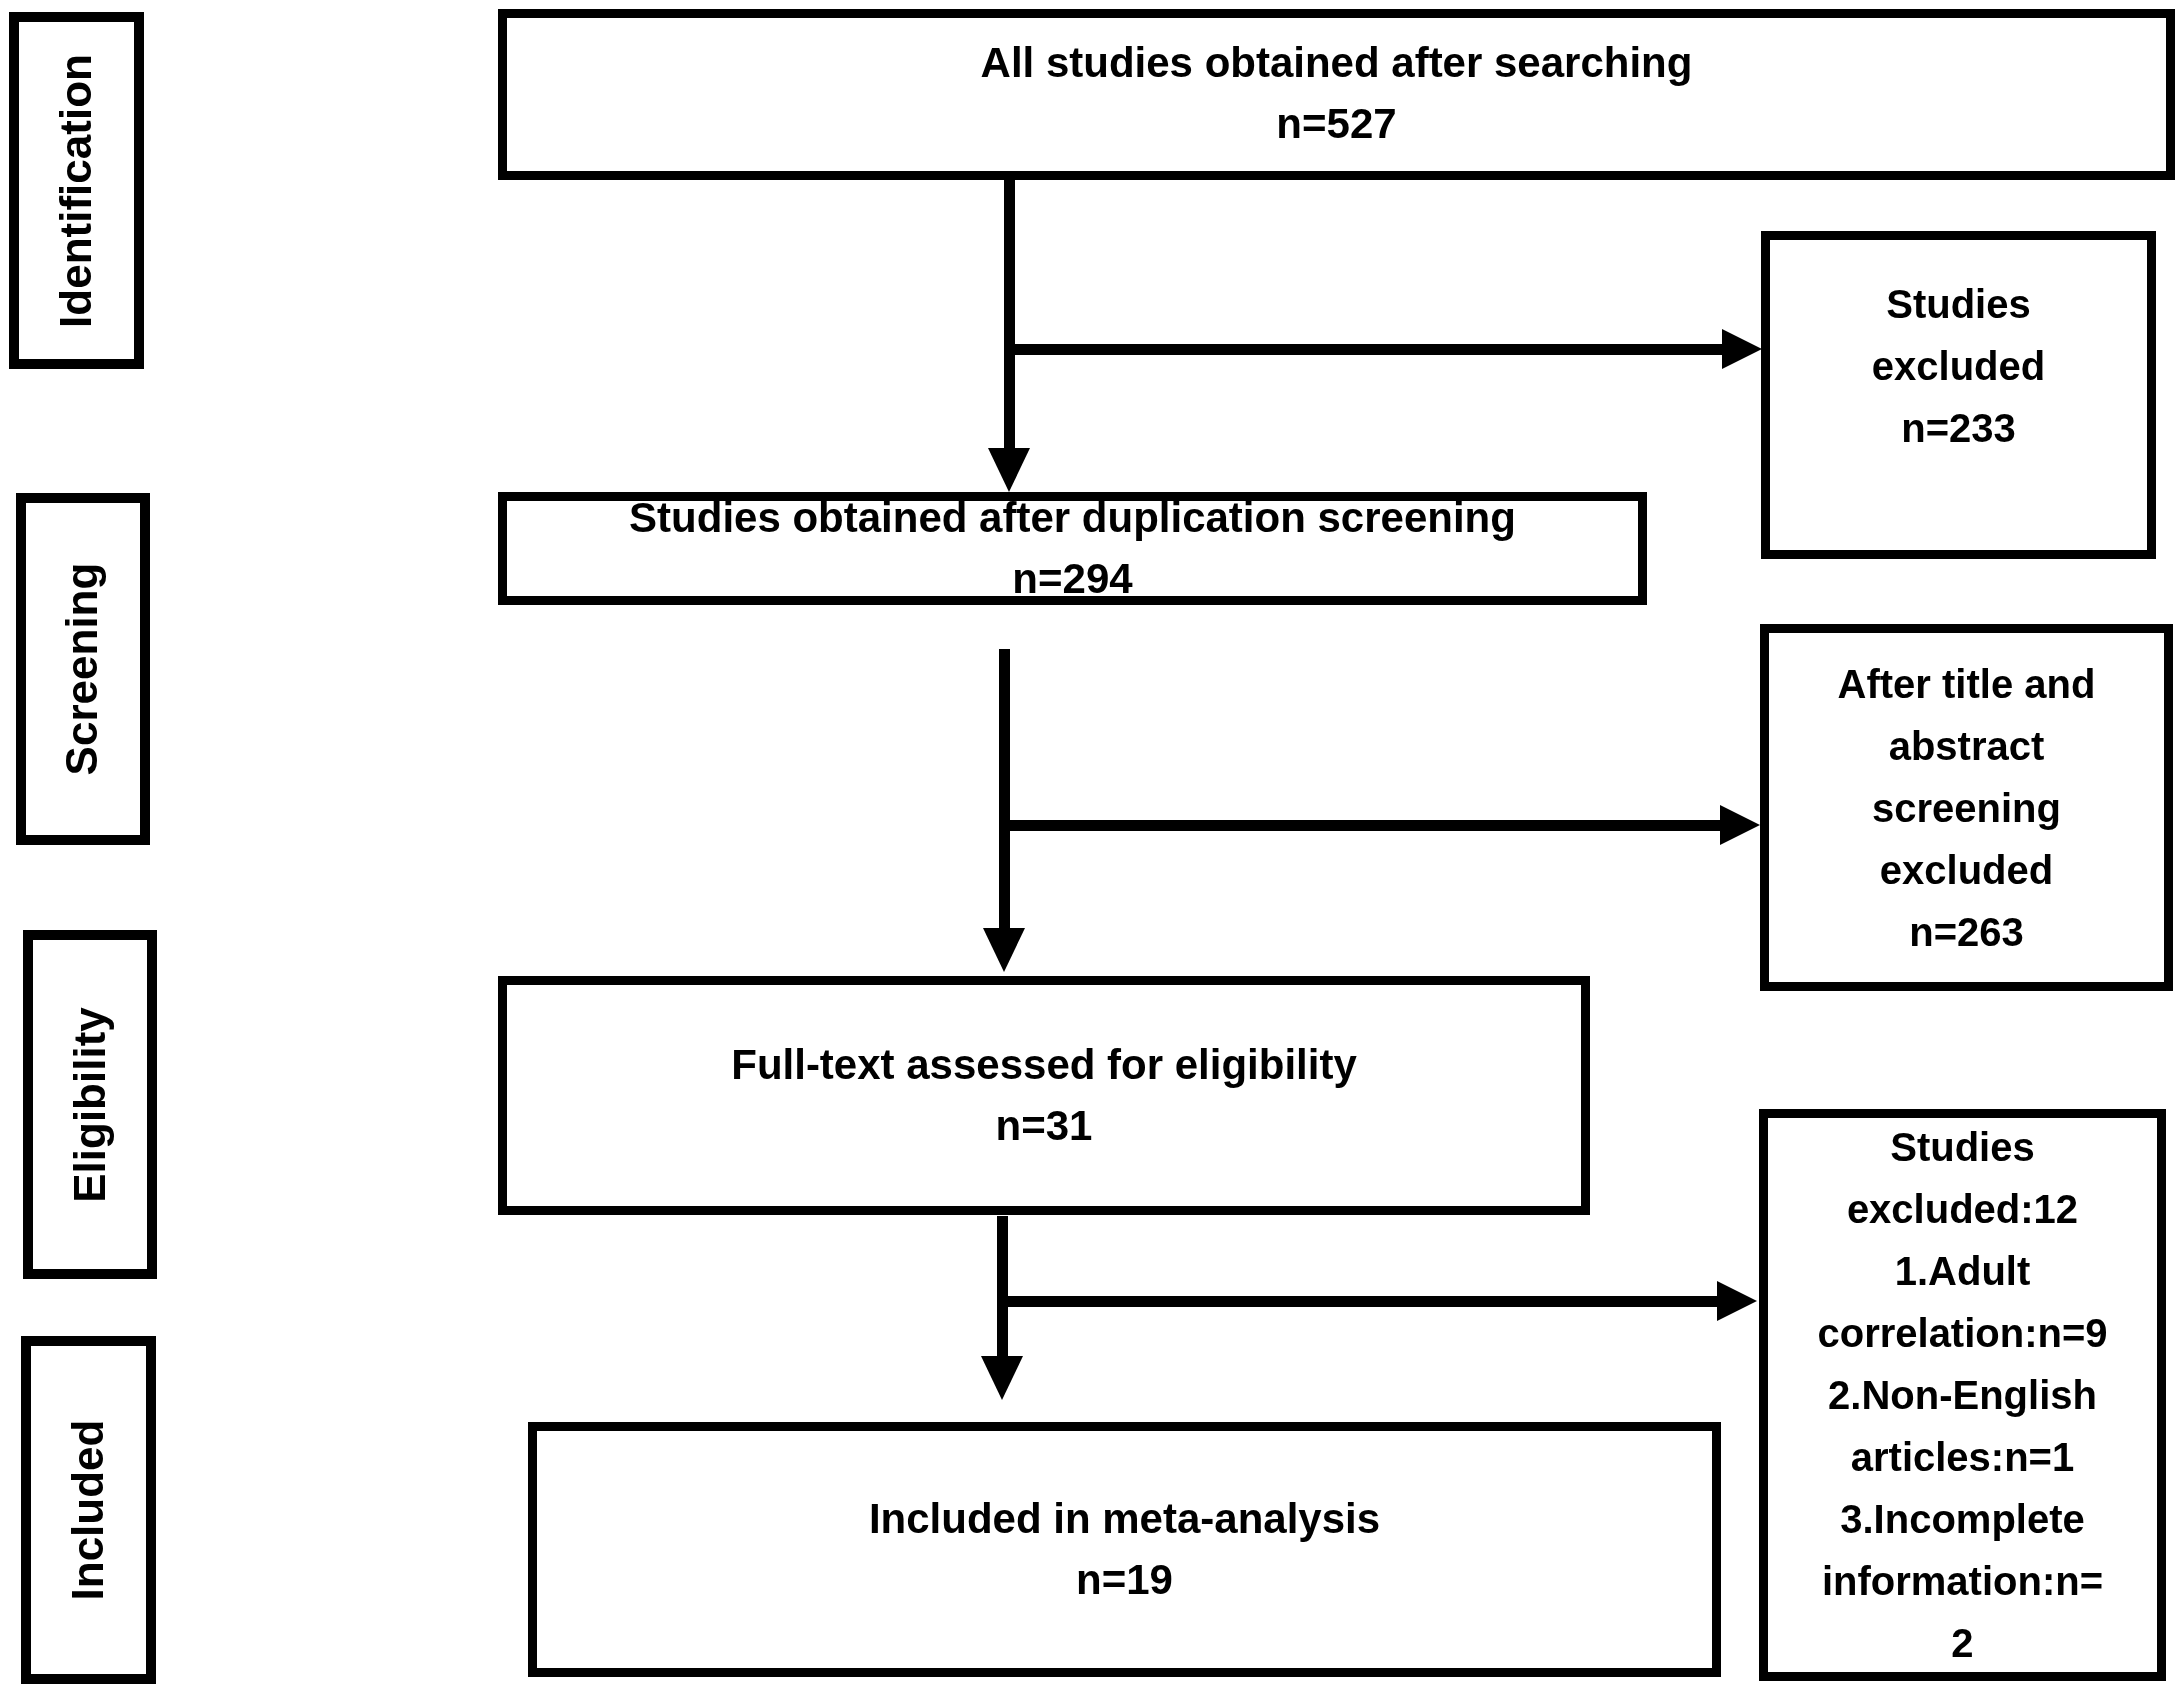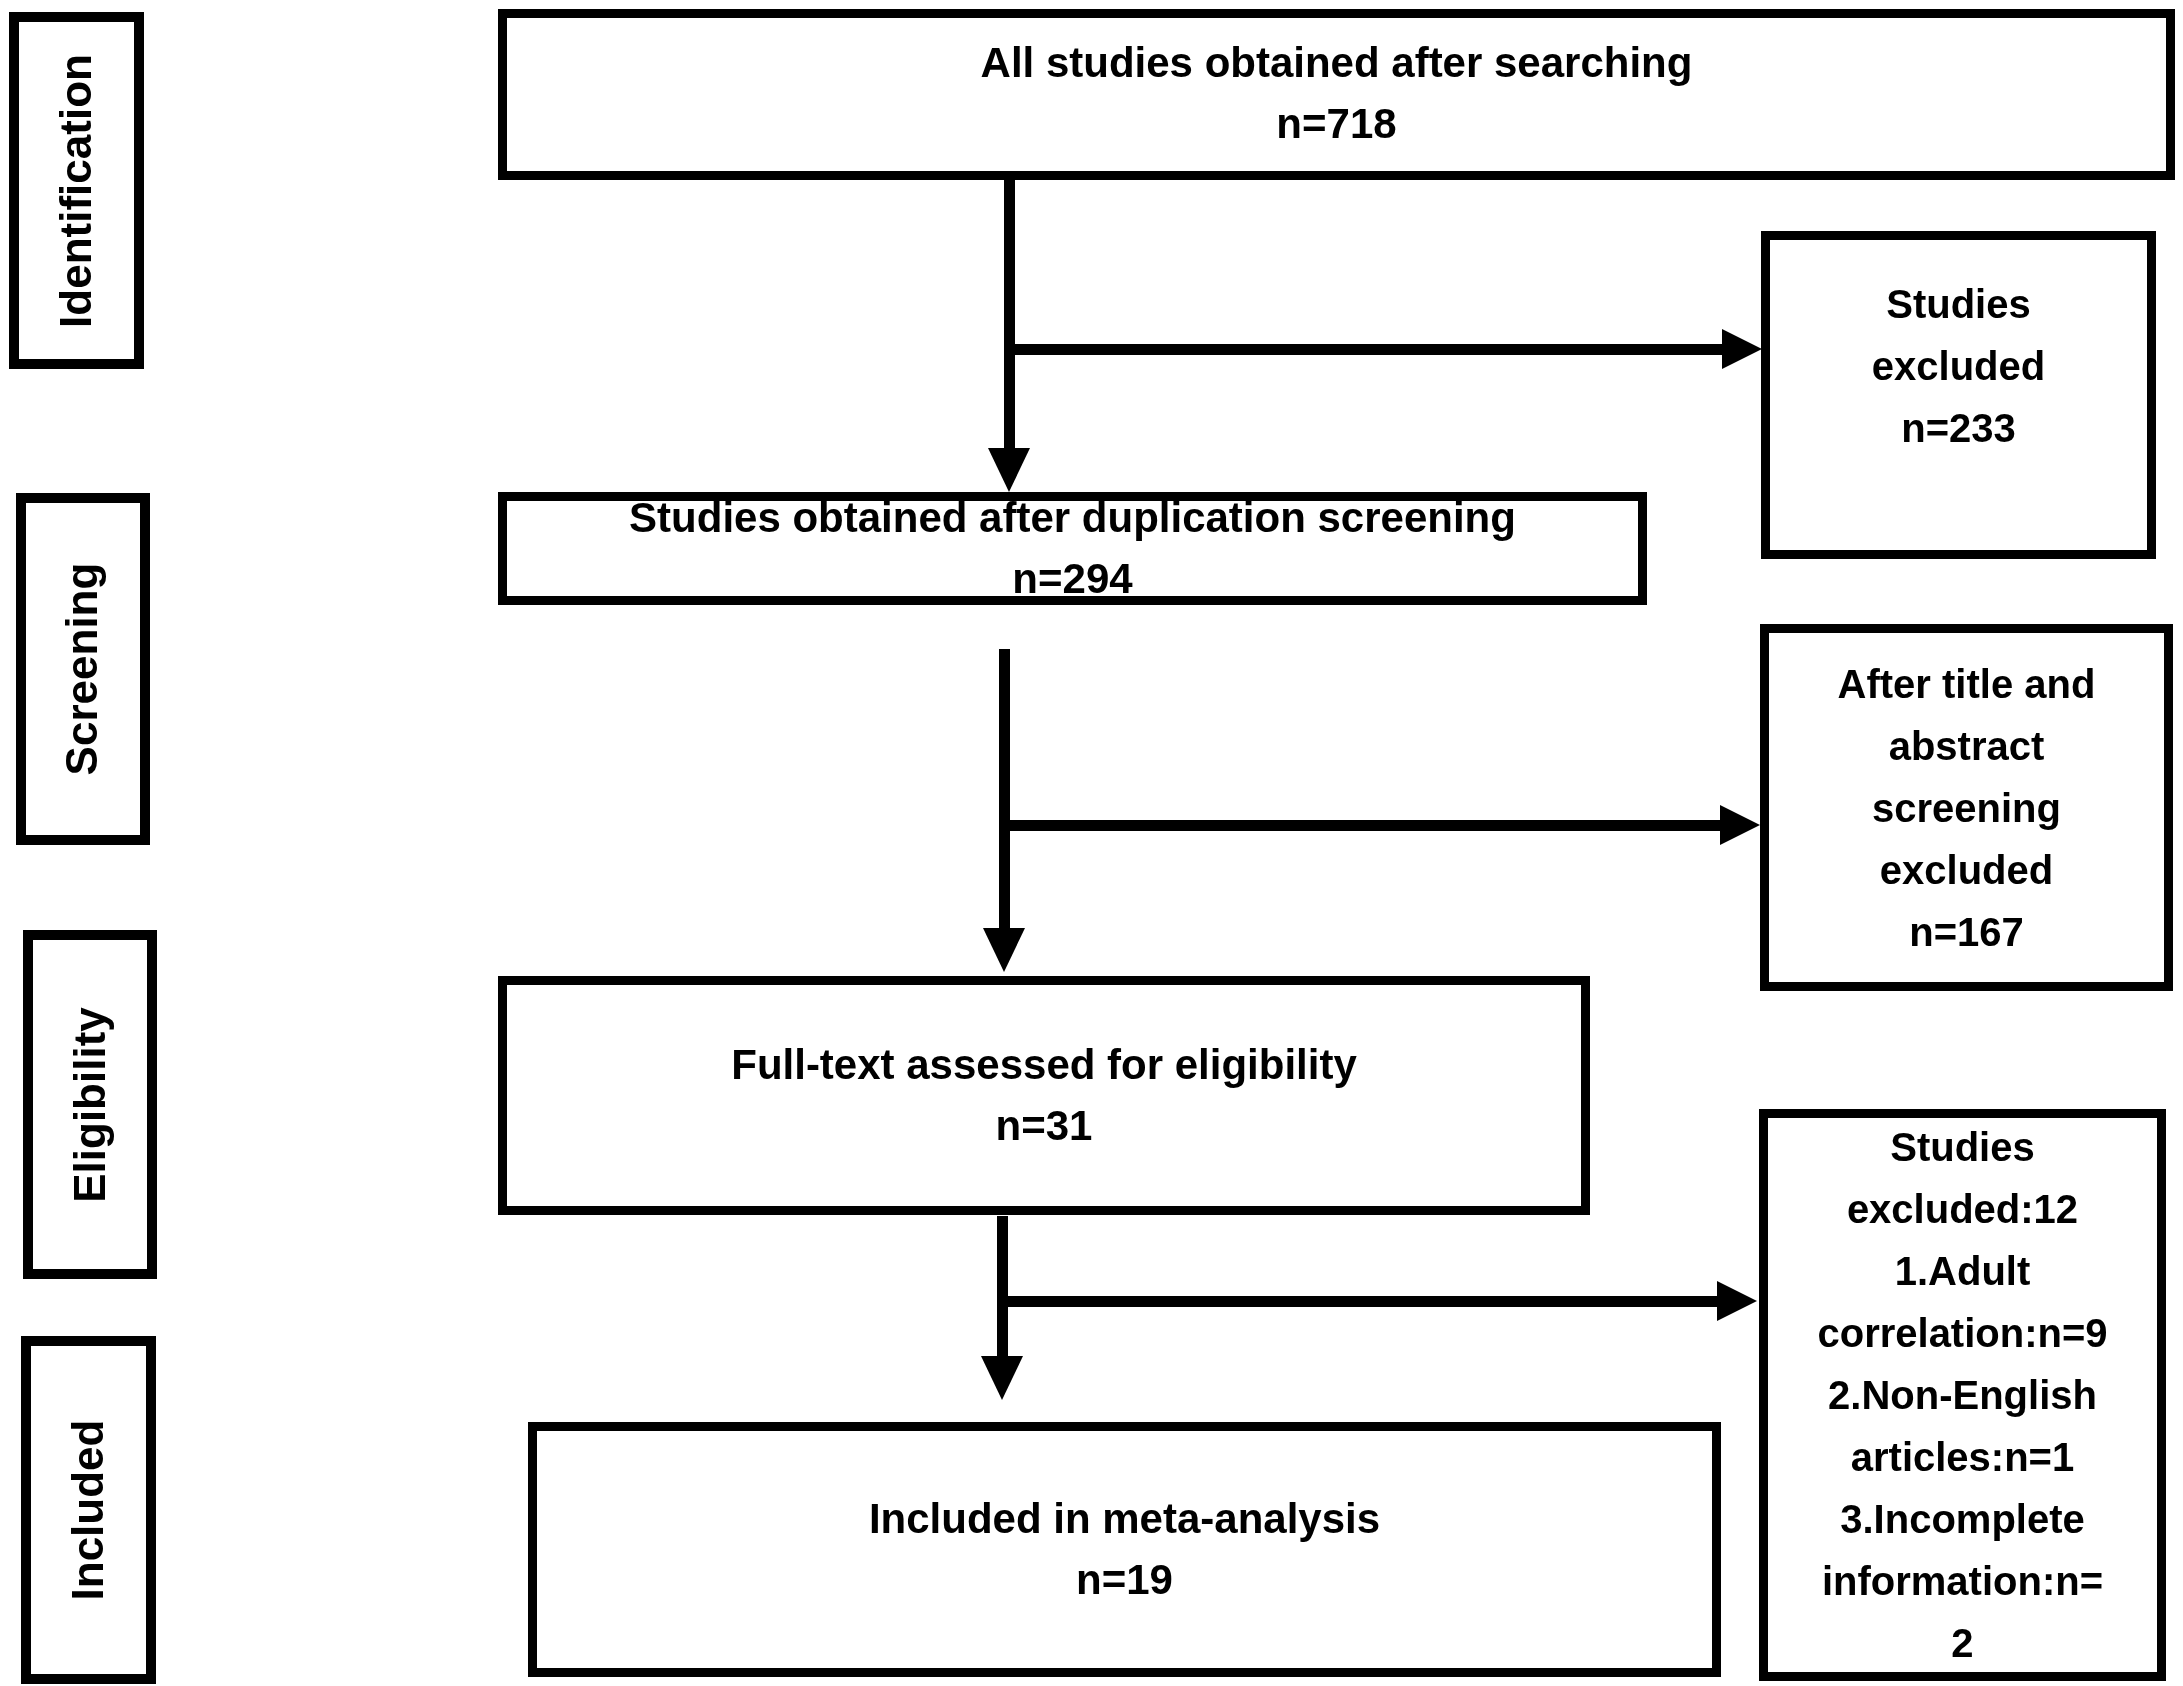--- a/index.html
+++ b/index.html
@@ -102,21 +102,21 @@
   <div class="stage-box" style="left:23px; top:930px; width:114px; height:329px;">
     <span class="stage-label">Eligibility</span>
   </div>
 
   <div class="stage-box" style="left:21px; top:1336px; width:115px; height:328px;">
     <span class="stage-label">Included</span>
   </div>
 
   <div class="flow-box" style="left:498px; top:8.7px; width:1677px; height:171px;">
     <span class="box-text">All studies obtained after searching
-n=718</span>
+n=527</span>
   </div>
 
   <div class="flow-box" style="left:498px; top:492px; width:1149px; height:113px;">
     <span class="box-text">Studies obtained after duplication screening
 n=294</span>
   </div>
 
   <div class="flow-box" style="left:498px; top:976px; width:1092px; height:239px;">
     <span class="box-text">Full-text assessed for eligibility
 n=31</span>
@@ -131,21 +131,21 @@
     <span class="box-text">Studies
 excluded
 n=233</span>
   </div>
 
   <div class="flow-box excl-box" style="left:1760px; top:624px; width:413px; height:367px;">
     <span class="box-text">After title and
 abstract
 screening
 excluded
-n=167</span>
+n=263</span>
   </div>
 
   <div class="flow-box excl-box" style="left:1759px; top:1109px; width:407px; height:572px;">
     <span class="box-text">Studies
 excluded:12
 1.Adult
 correlation:n=9
 2.Non-English
 articles:n=1
 3.Incomplete

